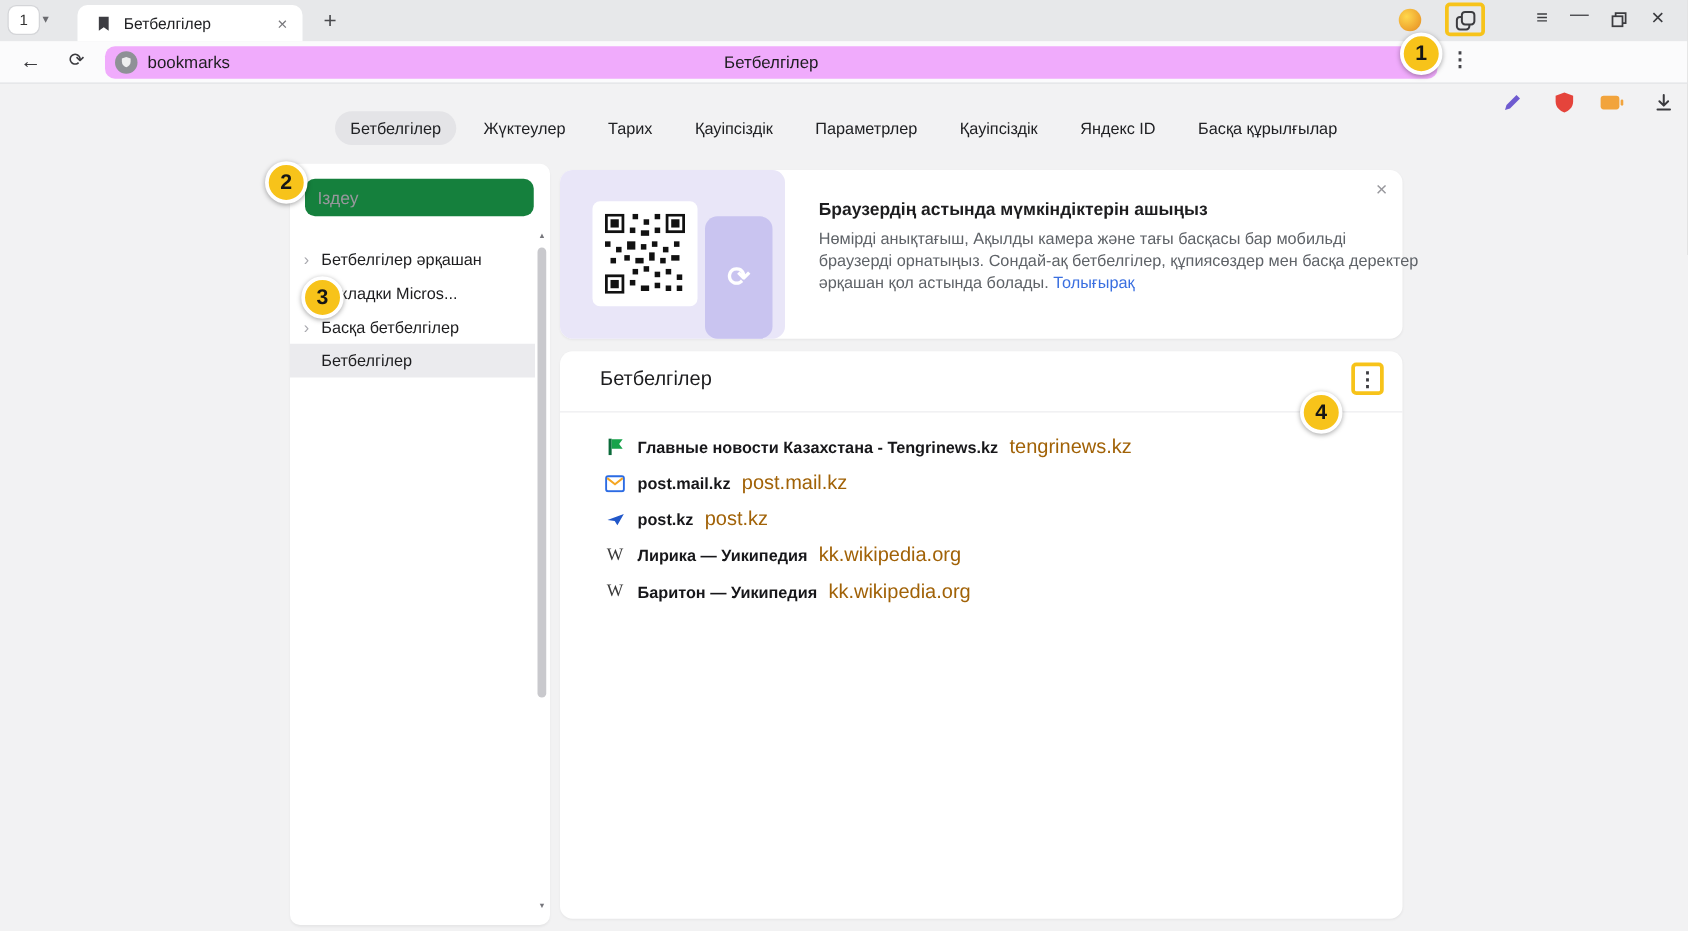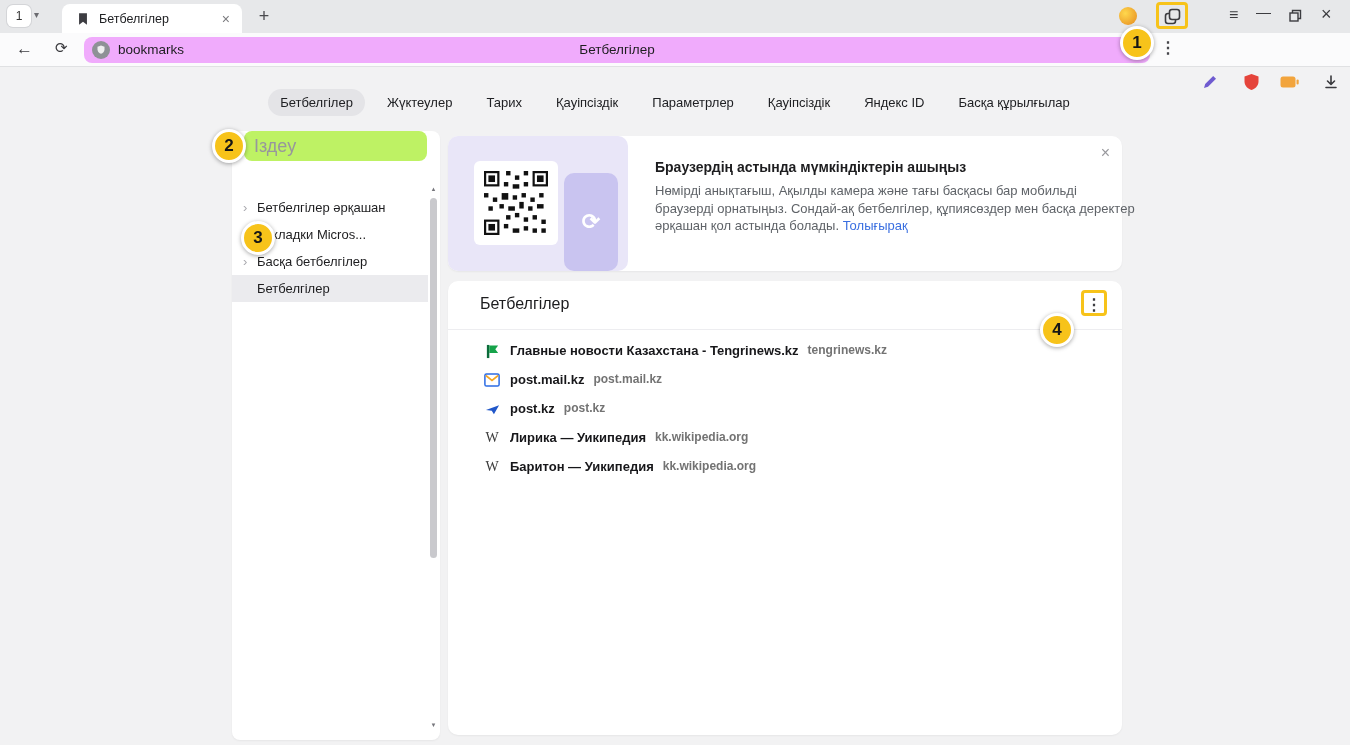--- a/index.html
+++ b/index.html
@@ -47,22 +47,22 @@
   .tb-more { left:1160px; top:5px; font-size:16px; font-weight:bold; color:#45454a; }
   .tb-svg { position:absolute; }
   
   .navtabs { position:absolute; left:0; top:89px; width:1350px; display:flex; justify-content:center;
     gap:10px; }
   .navtab { font-size:13px; color:#202124; padding:6px 12px; border-radius:15px; white-space:nowrap; }
   .navtab.active { background:#e4e4e7; }
   
   .sidebar { position:absolute; left:232px; top:131px; width:208px; height:609px; background:#fff;
     border-radius:8px; box-shadow:0 1px 2px rgba(0,0,0,.05); }
-  .search { position:absolute; left:12px; top:0; width:183px; height:30px; background:#bef264;
-    border:none; border-radius:8px; padding:0 10px; font-size:18px; font-family:inherit; color:#1d1d1f; }
+  .search { position:absolute; left:12px; top:12px; width:183px; height:30px; background:#15803d;
+    border:none; border-radius:8px; padding:0 10px; font-size:14px; font-family:inherit; color:#1d1d1f; }
   .search::placeholder { color:#97979c; }
   .tree { position:absolute; left:0; top:63px; width:196px; }
   .trow { position:relative; height:27px; line-height:27px; padding-left:25px; font-size:13px;
     color:#1d1d1f; white-space:nowrap; overflow:hidden; }
   .trow.selected { background:#ebebee; }
   .tchev { position:absolute; left:11px; top:0; color:#a9a9af; font-size:13px; }
   .vscroll { position:absolute; right:2px; top:55px; bottom:12px; width:9px; }
   .varrow { position:absolute; left:0; width:9px; text-align:center; font-size:6px; color:#76767c; }
   .vthumb { position:absolute; left:1px; top:12px; width:7px; height:360px; background:#c9c9cd;
     border-radius:4px; }
@@ -82,26 +82,26 @@
   .banner-body { position:absolute; left:207px; top:46px; width:480px; font-size:13px;
     line-height:17.5px; color:#5f6368; }
   .banner-link { color:#3a6fe0; text-decoration:none; }
   .bmcard { position:absolute; left:448px; top:281px; width:674px; height:454px; background:#fff;
     border-radius:10px; box-shadow:0 1px 2px rgba(0,0,0,.05); }
   .bm-head { position:absolute; left:0; top:0; width:674px; height:49px; border-bottom:1px solid #ededf0; }
   .bm-title { position:absolute; left:32px; top:14px; font-size:16px; color:#1d1d1f; }
   .bm-kebab { position:absolute; left:637px; top:11px; width:18px; height:26px; text-align:center;
     line-height:26px; font-size:16px; font-weight:bold; color:#3c3c40; }
   .bm-list { position:absolute; left:0; top:62px; width:674px; }
-  .bmrow { display:flex; height:29px; padding-left:36px; }
+  .bmrow { display:flex; align-items:center; height:29px; padding-left:36px; }
   .bm-fav { width:16px; height:16px; margin-right:10px; flex:0 0 auto; display:flex;
     align-items:center; justify-content:center; }
   .wiki-w { font-family:"Liberation Serif", serif; font-size:14px; color:#3a3a3a; }
   .bm-name { font-size:13px; font-weight:bold; color:#17171a; white-space:nowrap; }
-  .bm-url { font-size:12px; color:#737373; margin-left:9px; white-space:nowrap;font-weight:bold; }
+  .bm-url { font-size:16px; color:#a16207; margin-left:9px; white-space:nowrap; }
   
   .ann-box { position:absolute; border:3px solid #f7c31a; border-radius:4px; z-index:40; }
   .ab1 { left:1156px; top:2px; width:32px; height:27px; }
   .ab4 { left:1081px; top:290px; width:26px; height:26px; }
   .ann-circle { position:absolute; width:34px; height:34px; border-radius:50%; background:#f7c31a;
     border:3px solid #fff; box-shadow:0 1px 4px rgba(0,0,0,.35); display:flex; align-items:center;
     justify-content:center; font-size:17px; font-weight:bold; color:#161616; z-index:50; }
   .ac1 { left:1120px; top:26px; }
   .ac2 { left:212px; top:129px; }
   .ac3 { left:241px; top:221px; }

